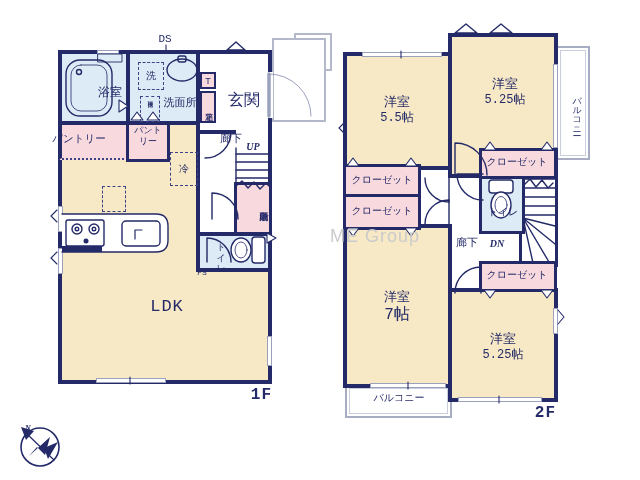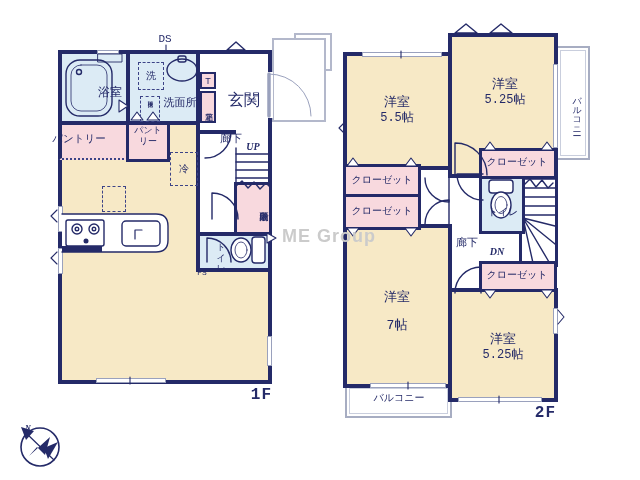--- a/index.html
+++ b/index.html
@@ -22,21 +22,21 @@
   .wseg{background:var(--wall);}
   .lbl{position:absolute;color:var(--wall);text-align:center;line-height:1.22;font-family:Liberation Mono, monospace;}
   .nw{white-space:nowrap;}
   .vtext{writing-mode:vertical-rl;letter-spacing:1px;line-height:1.05;}
   .dash{border:1px dashed #3c4387;display:flex;align-items:center;justify-content:center;}
   .win{background:#fff;border:1px solid var(--wingray);}
   .balc{border:2px solid #a7adc2;background:#fff;}
   .balc-in{position:absolute;inset:2px;border:1px solid #c9cedd;}
   .ital{font-family:"Liberation Serif",serif;font-style:italic;font-weight:bold;}
   .flr{font-weight:bold;font-size:16px;letter-spacing:1px;}
-  .wm{color:#cbcbcb;font-size:18px;letter-spacing:1px;font-weight:bold;}
+  .wm{color:#cbcbcb;font-size:18px;letter-spacing:1px;font-weight:normal;margin-left:48px;}
 </style>
 </head>
 <body>
 
 <div id="plan">
 
   <div class="abs balc" style="left:294px;top:33px;width:38px;height:38px;border-color:#b3b8cb;"></div>
   <div class="abs balc" style="left:272px;top:38px;width:54px;height:84px;border-color:#b3b8cb;"></div>
   <div class="abs balc" style="left:556px;top:46px;width:34px;height:114px;">
       <div class="balc-in"></div>
@@ -218,45 +218,46 @@
   <div class="lbl nw" style="left:150px;top:97px;width:60px;font-size:11px;">洗面所</div>
   <div class="lbl nw" style="left:222px;top:92px;width:44px;font-size:16px;">玄関</div>
   <div class="lbl nw" style="left:44px;top:133px;width:70px;font-size:10.5px;">パントリー</div>
   <div class="lbl" style="left:131px;top:126px;width:34px;font-size:9px;">パントリー</div>
   <div class="lbl nw" style="left:216px;top:133px;width:30px;font-size:11px;">廊下</div>
   <div class="lbl nw ital" style="left:240px;top:141px;width:26px;font-size:10px;">UP</div>
   <div class="lbl vtext" style="left:241px;top:188px;width:26px;height:34px;font-size:9px;letter-spacing:0;">階段下収納</div>
   <div class="lbl vtext" style="left:212px;top:236px;width:12px;height:32px;font-size:9px;letter-spacing:0;">トイレ</div>
   <div class="lbl nw" style="left:192px;top:268px;width:20px;font-size:8px;">PS</div>
   <div class="lbl nw" style="left:127px;top:297px;width:80px;">
+    <div style="font-size:17px;letter-spacing:1px;">LDK</div>
   </div>
   <div class="lbl nw flr" style="left:244px;top:386px;width:28px;text-align:right;">1F</div>
 
   <div class="lbl nw" style="left:362px;top:95px;width:70px;">
     <div style="font-size:13px;">洋室</div>
     <div style="font-size:12px;">5.5帖</div>
   </div>
   <div class="lbl nw" style="left:470px;top:77px;width:70px;">
     <div style="font-size:13px;">洋室</div>
     <div style="font-size:12px;">5.25帖</div>
   </div>
   <div class="lbl nw" style="left:362px;top:290px;width:70px;">
     <div style="font-size:13px;">洋室</div>
-    <div style="font-size:13px;margin-top:12px;">7帖</div>
+    <div style="font-size:16px;">7帖</div>
   </div>
   <div class="lbl nw" style="left:468px;top:332px;width:70px;">
     <div style="font-size:13px;">洋室</div>
     <div style="font-size:12px;">5.25帖</div>
   </div>
   <div class="lbl nw" style="left:346px;top:175px;width:72px;font-size:10px;">クローゼット</div>
   <div class="lbl nw" style="left:346px;top:206px;width:72px;font-size:10px;">クローゼット</div>
   <div class="lbl nw" style="left:481px;top:157px;width:72px;font-size:10px;">クローゼット</div>
   <div class="lbl nw" style="left:481px;top:270px;width:72px;font-size:10px;">クローゼット</div>
   <div class="lbl nw" style="left:452px;top:237px;width:30px;font-size:11px;">廊下</div>
-  <div class="lbl nw ital" style="left:484px;top:246px;width:26px;font-size:10px;">DN</div>
+  <div class="lbl nw ital" style="left:484px;top:238px;width:26px;font-size:10px;">DN</div>
   <div class="lbl nw" style="left:486px;top:207px;width:34px;font-size:10px;">トイレ</div>
   <div class="lbl vtext" style="left:566px;top:74px;width:14px;height:72px;font-size:9px;letter-spacing:0;">バルコニー</div>
   <div class="lbl nw" style="left:363px;top:393px;width:72px;font-size:10px;">バルコニー</div>
   <div class="lbl nw flr" style="left:528px;top:404px;width:28px;text-align:right;">2F</div>
 
   <div class="lbl nw ital" style="left:22px;top:424px;width:12px;font-size:8px;">N</div>
 
   <div class="abs wm nw" style="left:282px;top:226px;">ME Group</div>
 
 </div>

